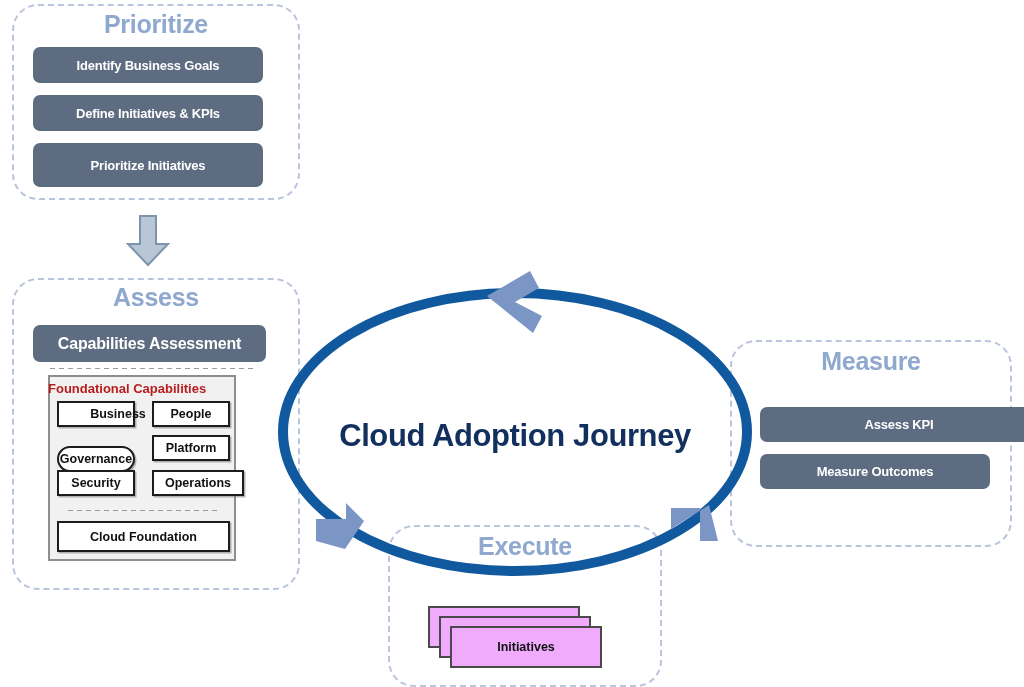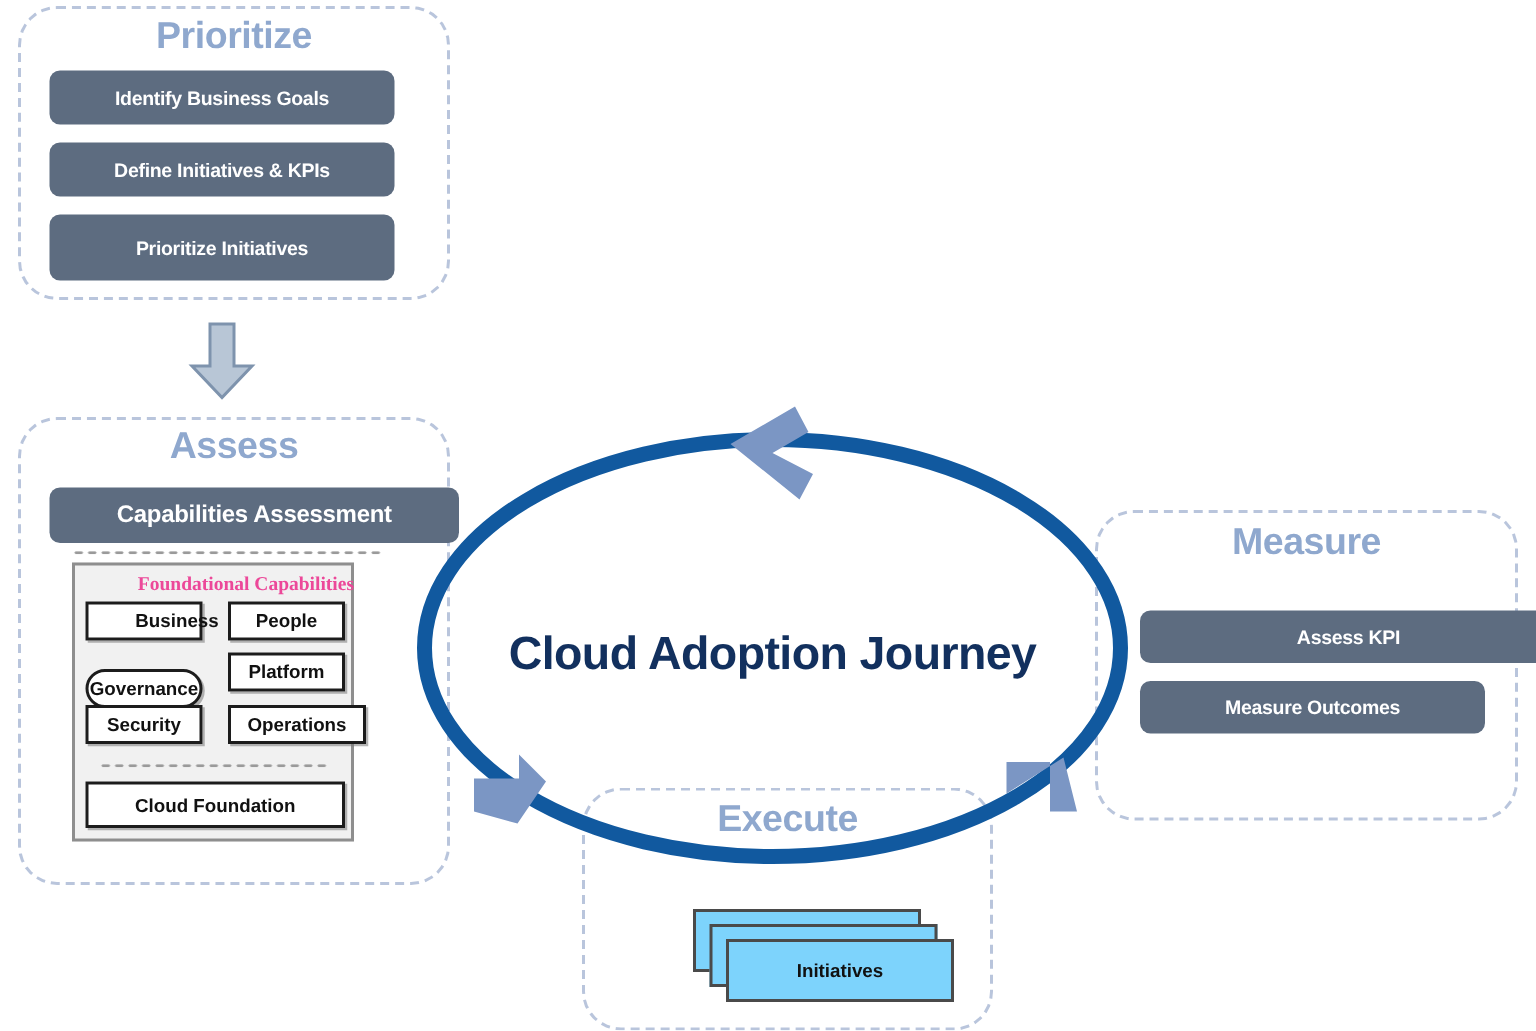--- a/index.html
+++ b/index.html
@@ -69,54 +69,52 @@
   }
   .cap-panel {
     position: absolute;
     background: #f1f1f1;
     border: 2px solid #8e8e8e;
     box-sizing: border-box;
   }
   .cap-panel-title {
     position: absolute;
     width: 100%;
-    text-align: right;
+    text-align: left;
     font-size: 13px;
     font-weight: bold;
-    color: #ec4899;
+    color: #b91c1c;
     line-height: 1;
-    font-family: Liberation Serif, serif;
   }
   .cap-box {
     position: absolute;
     background: #ffffff;
     border: 2px solid #1c1c1c;
     box-sizing: border-box;
     display: flex;
     align-items: center;
     justify-content: center;
     font-size: 12.5px;
     font-weight: bold;
     color: #111111;
     box-shadow: 1.5px 1.5px 0 rgba(120,120,120,0.55);
   }
 
   
   .stack-card {
     position: absolute;
-    background: #7dd3fc;
+    background: #f0abfc;
     border: 2px solid #4a4a4a;
     box-sizing: border-box;
     display: flex;
     align-items: center;
     justify-content: center;
     font-size: 12.5px;
     font-weight: bold;
     color: #111111;
-    margin-left: 34px;
   }
 
   
   #cycle-svg {
     position: absolute;
     left: 0;
     top: 0;
     pointer-events: none;
   }
   .cycle-title {
@@ -142,21 +140,21 @@
   <div class="pill" style="left:33px; top:95px; width:230px; height:36px;">Define Initiatives &amp; KPIs</div>
   <div class="pill" style="left:33px; top:143px; width:230px; height:44px;">Prioritize Initiatives</div>
 
   <svg class="down-arrow" style="left:124px; top:214px;" width="48" height="54" viewBox="0 0 48 54">
     <polygon points="16,2 32,2 32,30 44,30 24,51 4,30 16,30" fill="#b8c6d6" stroke="#7e93ad" stroke-width="2" stroke-linejoin="miter"></polygon>
   </svg>
 
   <div class="phase-box" style="left:12px; top:278px; width:288px; height:312px;"></div>
   <div class="phase-title" style="left:12px; top:285px; width:288px;">Assess</div>
 
-  <div class="pill" style="left:33px; top:325px; width:273px; height:37px; font-size:16px;">Capabilities Assessment</div>
+  <div class="pill" style="left:33px; top:325px; width:233px; height:37px; font-size:16px;">Capabilities Assessment</div>
 
   <div class="dotted-rule" style="left:48px; top:367px; width:208px;"></div>
 
   <div class="cap-panel" style="left:48px; top:375px; width:188px; height:186px;"></div>
   <div class="cap-panel-title" style="left:48px; top:382px; width:188px;">Foundational Capabilities</div>
 
   <div class="cap-box" style="left:57px; top:401px; width:78px; height:26px;padding-left:44px;">Business</div>
   <div class="cap-box" style="left:152px; top:401px; width:78px; height:26px;">People</div>
   <div class="cap-box" style="left:57px; top:446px; width:78px; height:26px;border-radius:13px;">Governance</div>
   <div class="cap-box" style="left:152px; top:435px; width:78px; height:26px;">Platform</div>

